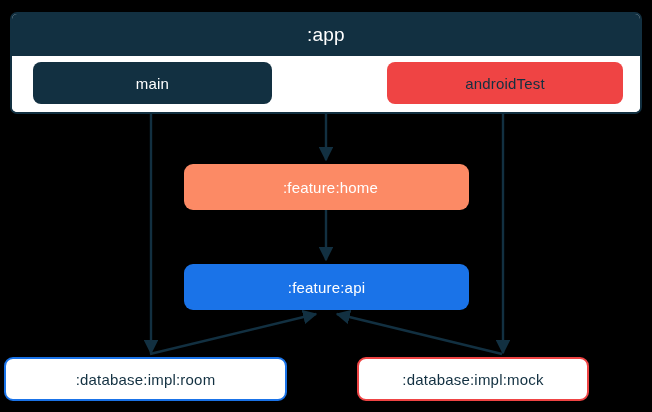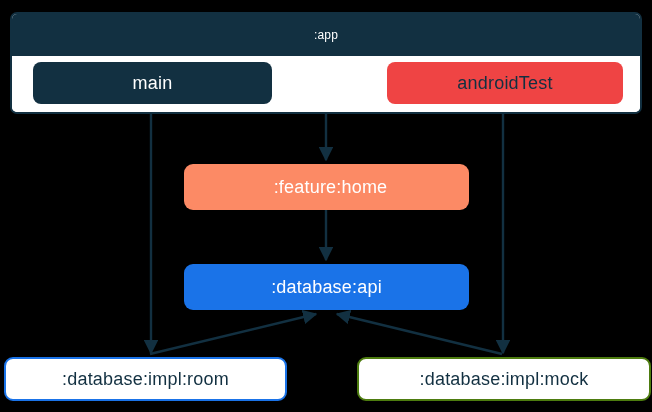--- a/index.html
+++ b/index.html
@@ -37,38 +37,38 @@
     background: #ffffff;
     overflow: hidden;
   }
   .cluster-header {
     height: 42px;
     background: #123041;
     color: #ffffff;
     display: flex;
     align-items: center;
     justify-content: center;
-    font-size: 12px;
+    font-size: 19px;
     letter-spacing: .2px;
   }
   .cluster-body {
     position: relative;
     height: 56px;
     background: #ffffff;
   }
 
   
   .node {
     position: absolute;
     box-sizing: border-box;
     display: flex;
     align-items: center;
     justify-content: center;
     border-radius: 9px;
-    font-size: 18px;
+    font-size: 15px;
     letter-spacing: .2px;
     white-space: nowrap;
   }
 
   .node-main {
     left: 21px;
     top: 6px;
     width: 239px;
     height: 42px;
     background: #123041;
@@ -107,25 +107,25 @@
     top: 357px;
     width: 283px;
     height: 44px;
     background: #ffffff;
     color: #123041;
     border: 2px solid #1A73E8;
   }
   .node-impl-mock {
     left: 357px;
     top: 357px;
-    width: 294px;
+    width: 232px;
     height: 44px;
     background: #ffffff;
     color: #123041;
-    border: 2px solid #4d7c0f;
+    border: 2px solid #ef4444;
   }
 </style>
 </head>
 <body>
 
 <div id="canvas">
 
   <svg id="edges" viewBox="0 0 652 412" width="652" height="412">
     <defs>
       <marker id="arrowhead" viewBox="0 0 10 10" refX="9" refY="5" markerWidth="6" markerHeight="6" orient="auto-start-reverse">
@@ -149,19 +149,19 @@
   <div class="cluster">
     <div class="cluster-header">:app</div>
     <div class="cluster-body">
       <div class="node node-main">main</div>
       <div class="node node-androidtest">androidTest</div>
     </div>
   </div>
 
   <div class="node node-feature-home">:feature:home</div>
 
-  <div class="node node-database-api">:database:api</div>
+  <div class="node node-database-api">:feature:api</div>
 
   <div class="node node-impl-room">:database:impl:room</div>
 
   <div class="node node-impl-mock">:database:impl:mock</div>
 
 </div>
 
 </body></html>

